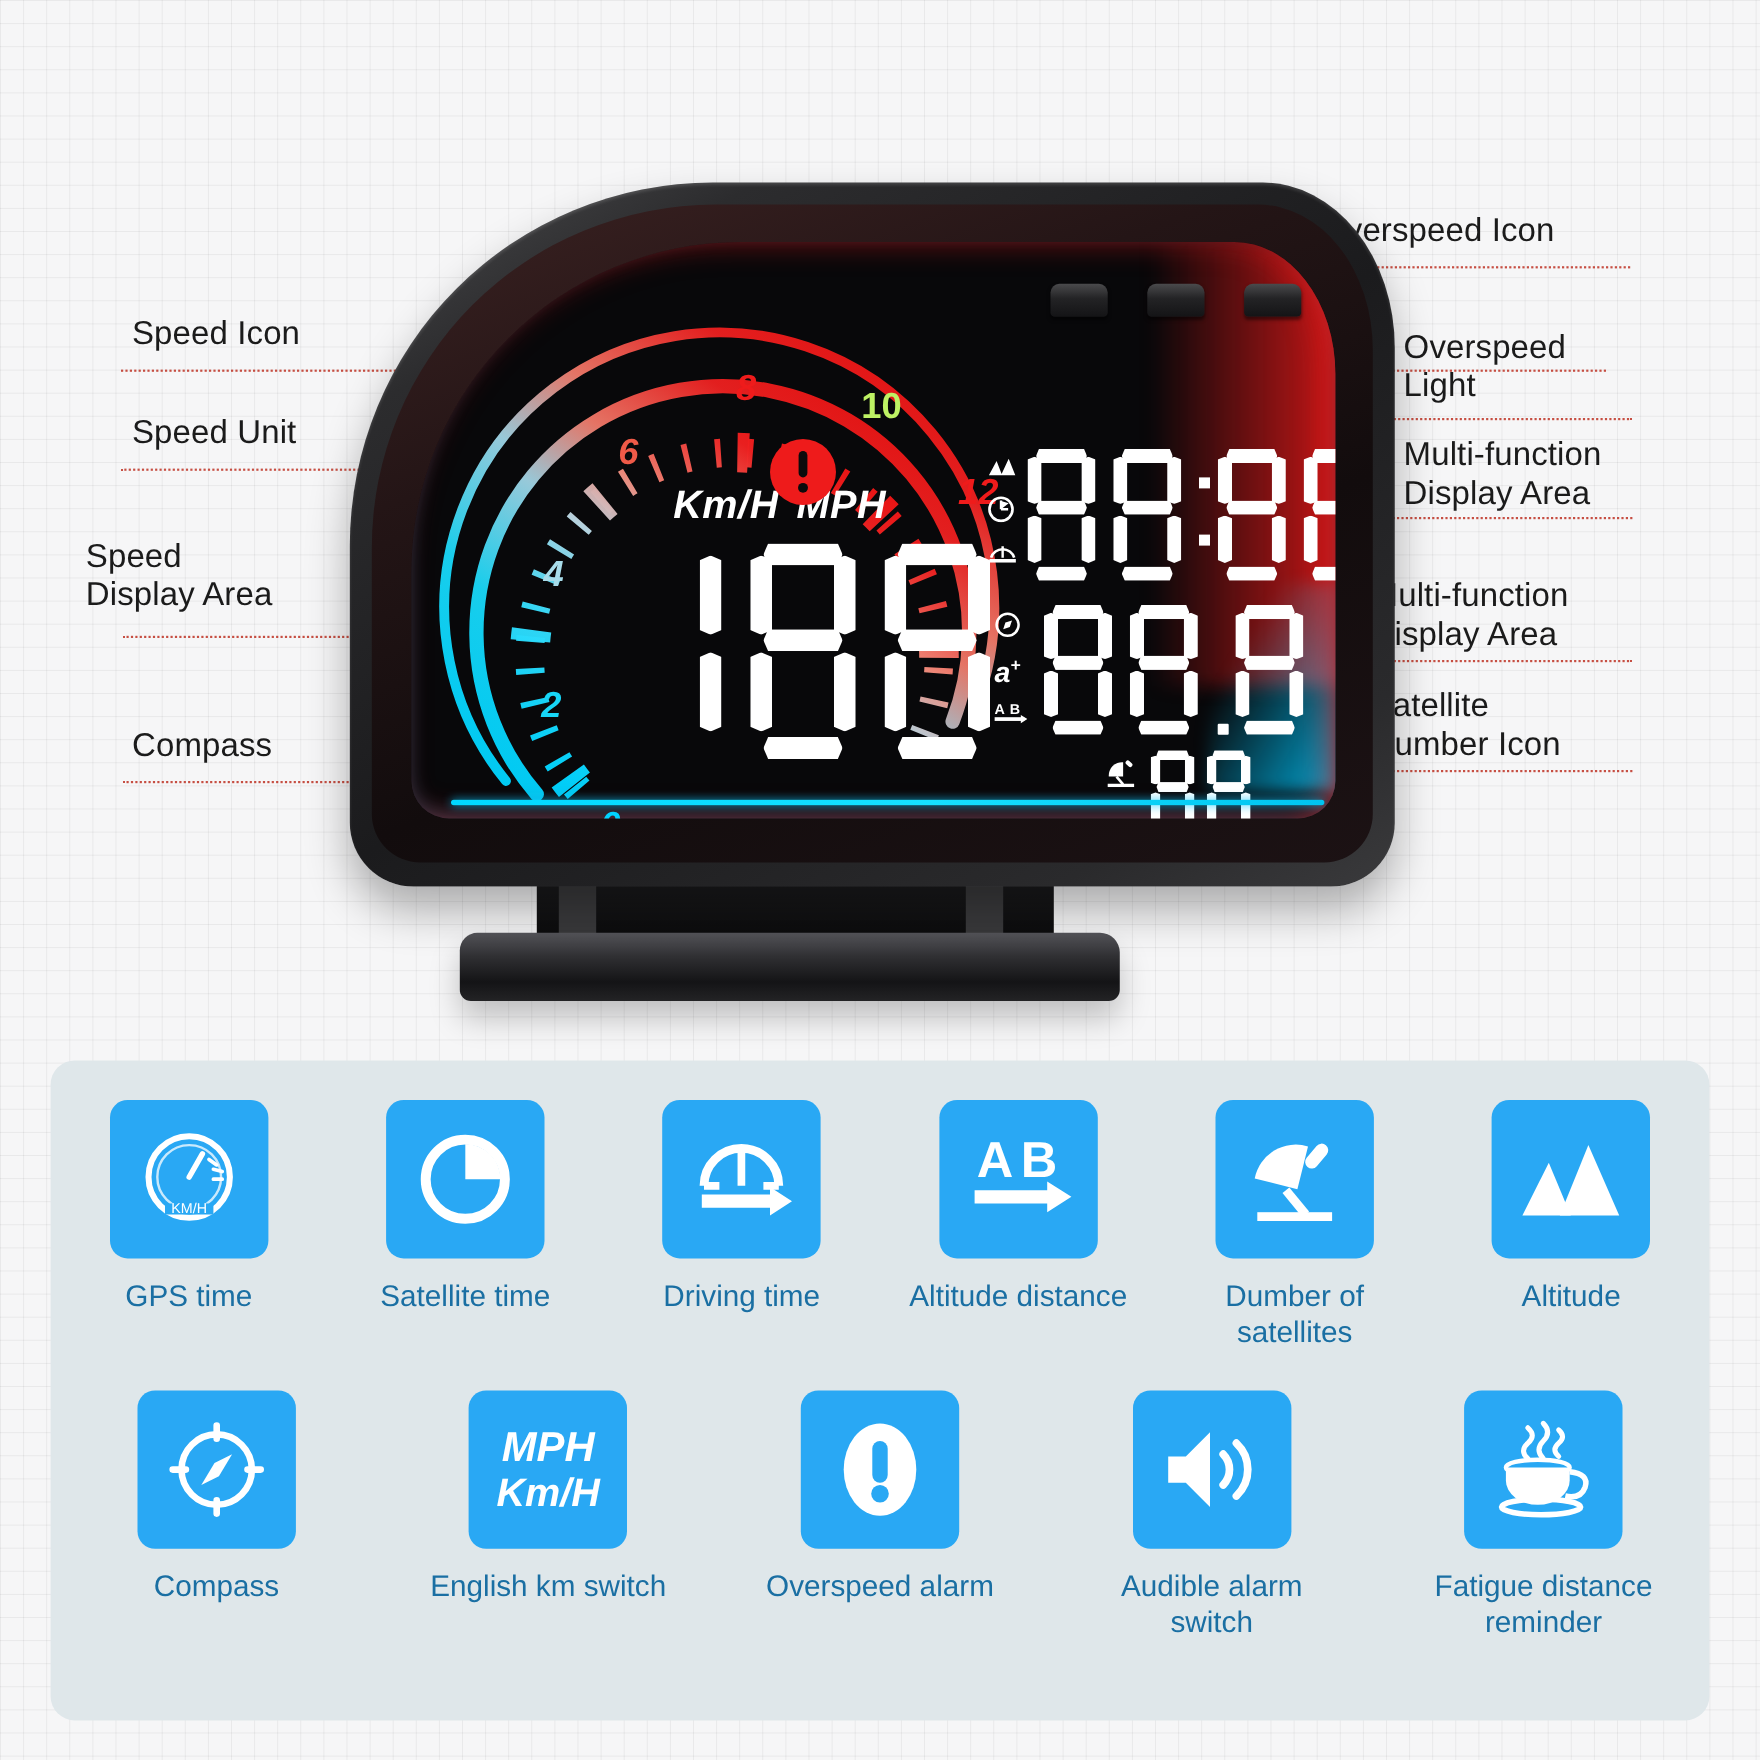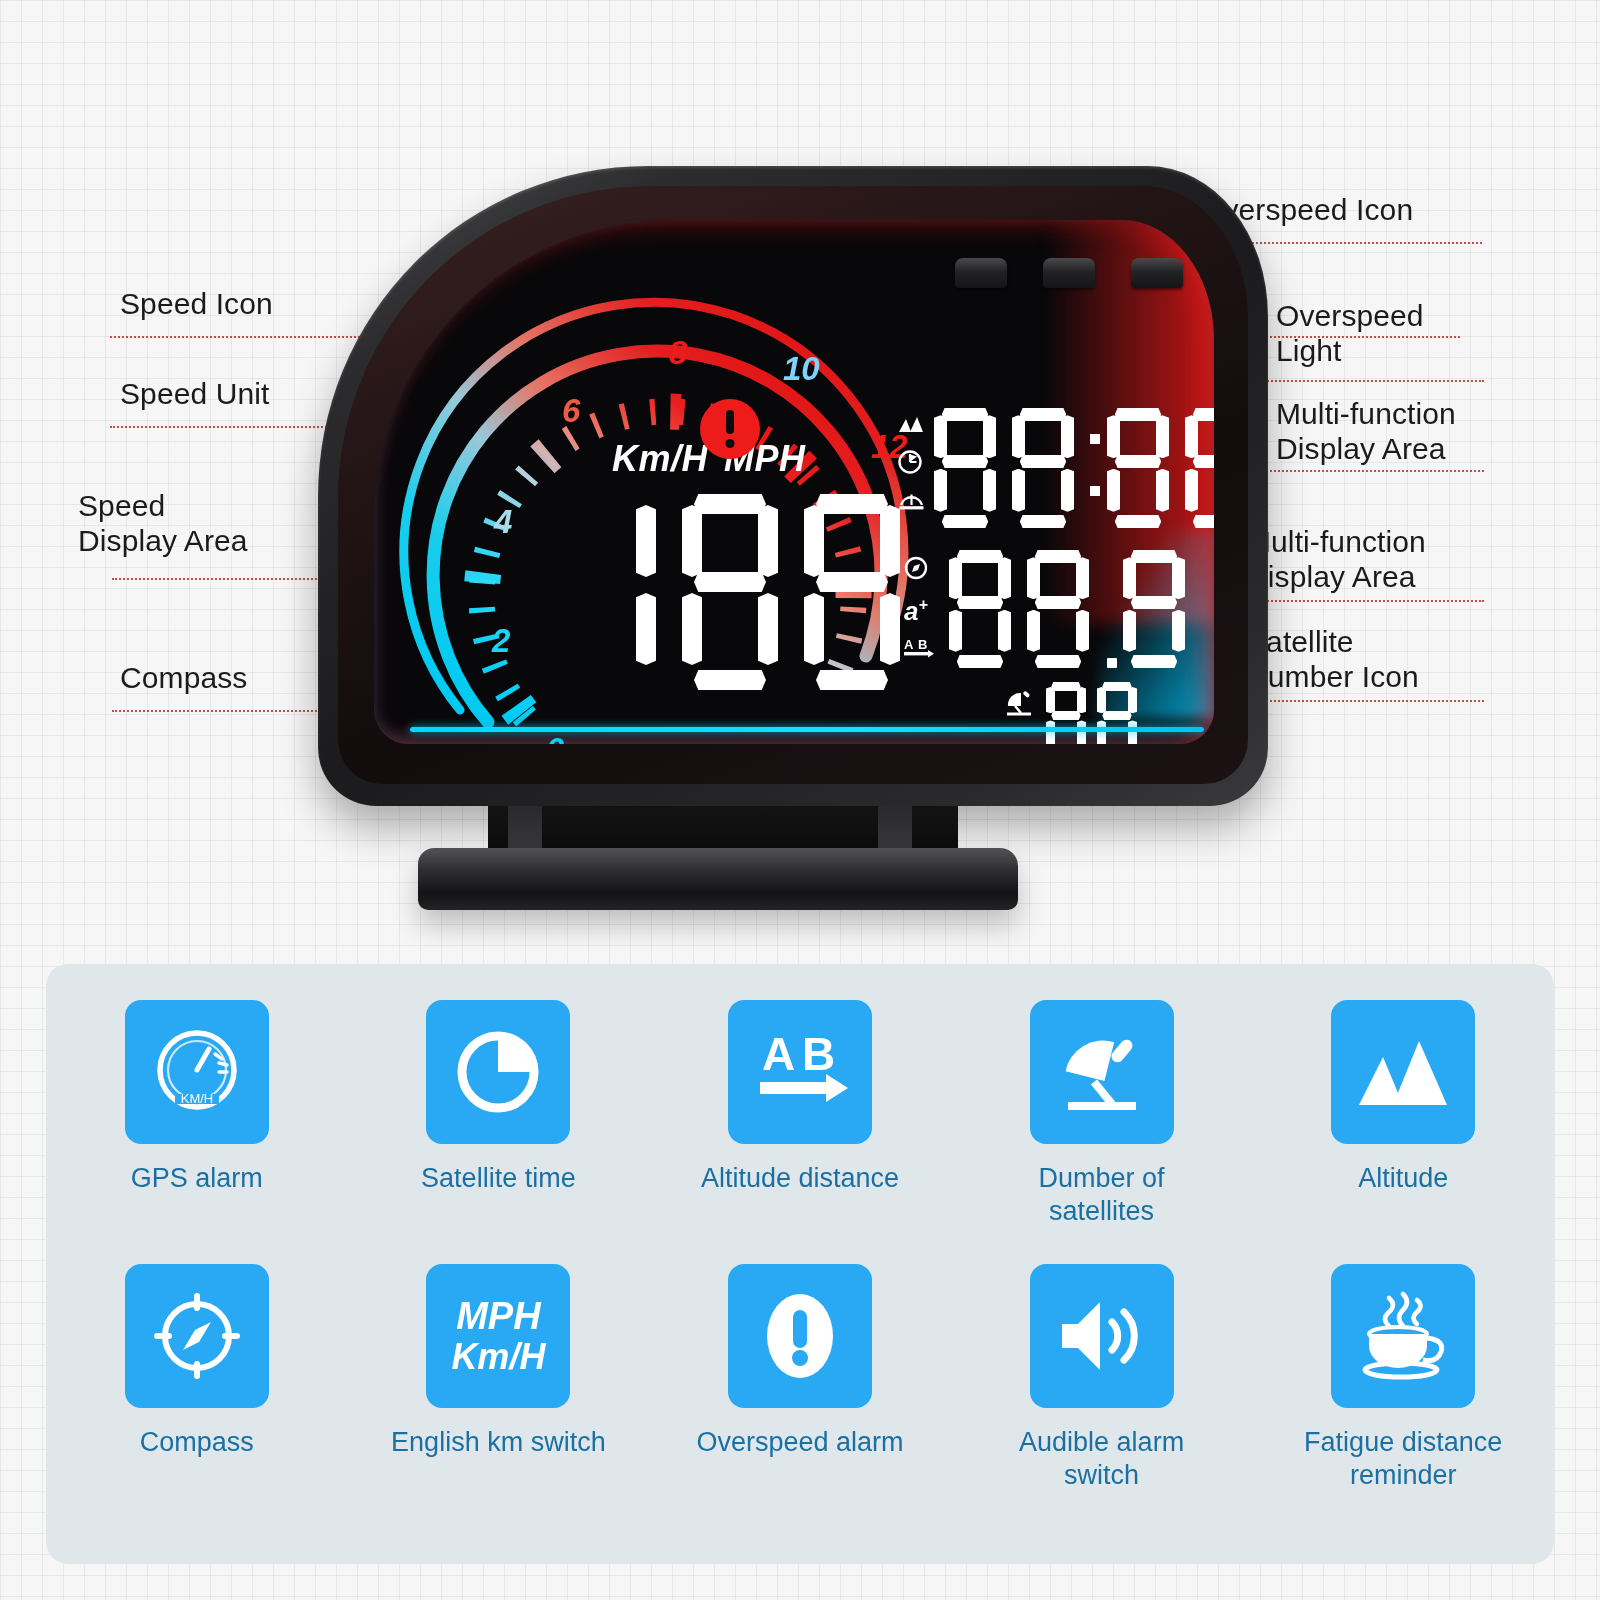--- a/index.html
+++ b/index.html
@@ -245,21 +245,21 @@
 
             <path d="M 158 508 A 186 186 0 1 1 470 462" fill="none" stroke="url(#tickgrad)" stroke-width="26" stroke-linecap="butt" stroke-dasharray="5 24" opacity="0.97"></path>
             <path d="M 158 508 A 186 186 0 1 1 470 462" fill="none" stroke="url(#tickgrad)" stroke-width="36" stroke-linecap="butt" stroke-dasharray="10 130" stroke-dashoffset="-6" opacity="0.97"></path>
           </svg>
 
           <div style="position:absolute;z-index:4;color:#00d4ff;font-style:italic;font-weight:bold;font-size:33px;left:172px;top:511px;">0</div>
           <div style="position:absolute;z-index:4;color:#17d6f7;font-style:italic;font-weight:bold;font-size:33px;left:118px;top:402px;">2</div>
           <div style="position:absolute;z-index:4;color:#a8dcea;font-style:italic;font-weight:bold;font-size:33px;left:120px;top:283px;">4</div>
           <div style="position:absolute;z-index:4;color:#ef5a48;font-style:italic;font-weight:bold;font-size:33px;left:188px;top:172px;">6</div>
           <div style="position:absolute;z-index:4;color:#ef1b1b;font-style:italic;font-weight:bold;font-size:33px;left:295px;top:114px;">8</div>
-          <div style="position:absolute;z-index:4;color:#7dd3fc;font-style:italic;font-weight:bold;font-size:33px;left:409px;top:130px;">10</div>
+          <div style="position:absolute;z-index:4;color:#bef264;font-weight:bold;font-size:33px;left:409px;top:130px;">10</div>
           <div style="position:absolute;z-index:4;color:#ef1b1b;font-style:italic;font-weight:bold;font-size:33px;left:497px;top:208px;">12</div>
 
           <div style="position:absolute;z-index:5;left:326px;top:179px;width:60px;height:60px;border-radius:50%;background:#ee1b1b;">
             <div style="position:absolute;left:50%;top:11px;transform:translateX(-50%);width:8px;height:24px;background:#0b0b0c;border-radius:4px;"></div>
             <div style="position:absolute;left:50%;top:40px;transform:translateX(-50%);width:9px;height:9px;background:#0b0b0c;border-radius:50%;"></div>
           </div>
 
           <div class="unit-row">
             <span>Km/H</span><span>MPH</span>
           </div>
@@ -441,33 +441,44 @@
         <div class="ftile">
           <svg width="96" height="96" viewBox="0 0 96 96">
             <circle cx="48" cy="46" r="37" fill="none" stroke="#fff" stroke-width="5.5"></circle>
             <circle cx="48" cy="46" r="29" fill="none" stroke="#fff" stroke-width="2.2" opacity=".75"></circle>
             <path d="M48 46 L60 25" stroke="#fff" stroke-width="5" stroke-linecap="round"></path>
             <path d="M66 30 l7 5 M70 39 l8 2 M70 48 l8 0" stroke="#fff" stroke-width="3.4" stroke-linecap="round"></path>
             <path d="M26 70 h44 v10 H26 z" fill="#29a8f4"></path>
             <text x="48" y="79" text-anchor="middle" font-family="Liberation Sans,sans-serif" font-size="13" fill="#fff">KM/H</text>
           </svg>
         </div>
-        <div class="flabel">GPS alarm</div>
+        <div class="flabel">GPS time</div>
       </div>
 
       <div class="fcell">
         <div class="ftile">
           <svg width="92" height="92" viewBox="0 0 92 92">
             <circle cx="46" cy="46" r="36" fill="none" stroke="#fff" stroke-width="9"></circle>
             <path d="M46 46 L46 14 A 32 32 0 0 1 78 46 Z" fill="#fff"></path>
           </svg>
         </div>
         <div class="flabel">Satellite time</div>
       </div>
 
+      <div class="fcell">
+        <div class="ftile">
+          <svg width="100" height="92" viewBox="0 0 100 92">
+            <path d="M16 52 A 34 34 0 0 1 84 52" fill="none" stroke="#fff" stroke-width="8"></path>
+            <path d="M50 20 L50 52" stroke="#fff" stroke-width="7"></path>
+            <path d="M16 52 h14 M70 52 h14" stroke="#fff" stroke-width="7"></path>
+            <path d="M14 60 h62 v-7 l20 13 -20 13 v-7 H14 z" fill="#fff"></path>
+          </svg>
+        </div>
+        <div class="flabel">Driving time</div>
+      </div>
 
       <div class="fcell">
         <div class="ftile">
           <svg width="100" height="92" viewBox="0 0 100 92">
             <text x="12" y="44" font-family="Liberation Sans,sans-serif" font-size="46" font-weight="bold" fill="#fff">A</text>
             <text x="52" y="44" font-family="Liberation Sans,sans-serif" font-size="46" font-weight="bold" fill="#fff">B</text>
             <path d="M10 56 h66 v-8 l22 14 -22 14 v-8 H10 z" fill="#fff"></path>
           </svg>
         </div>
         <div class="flabel">Altitude distance</div>

